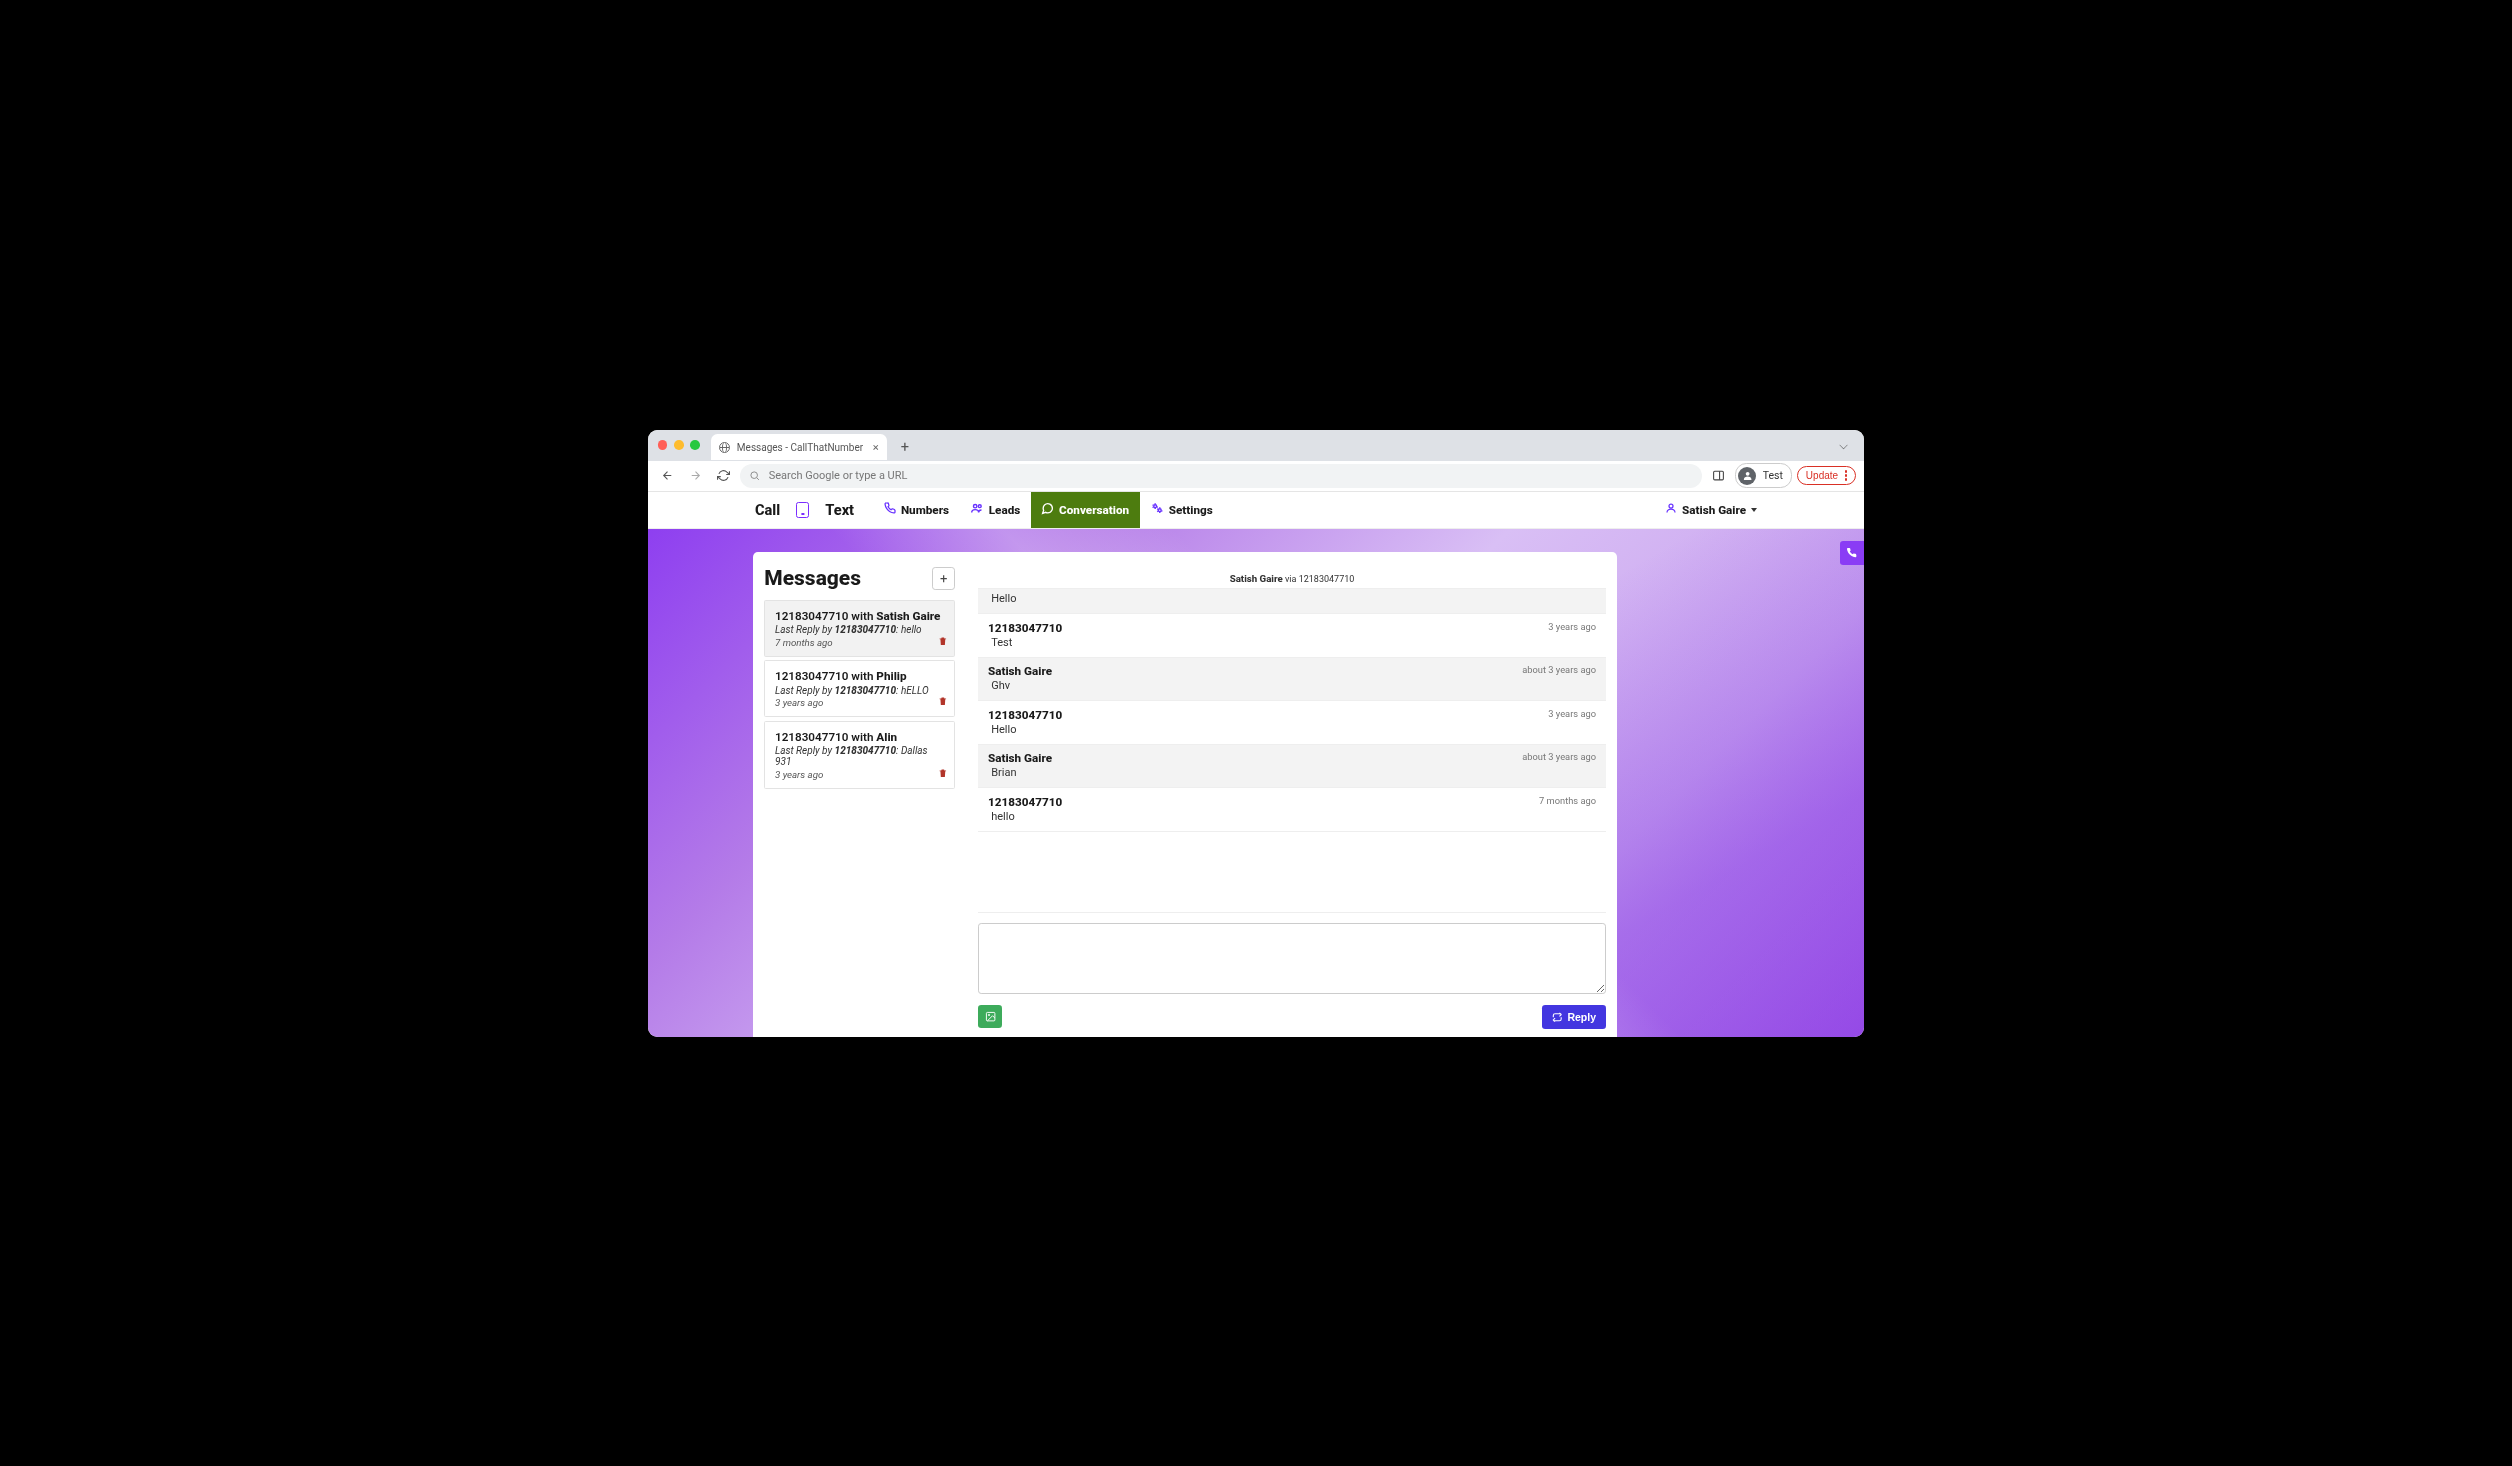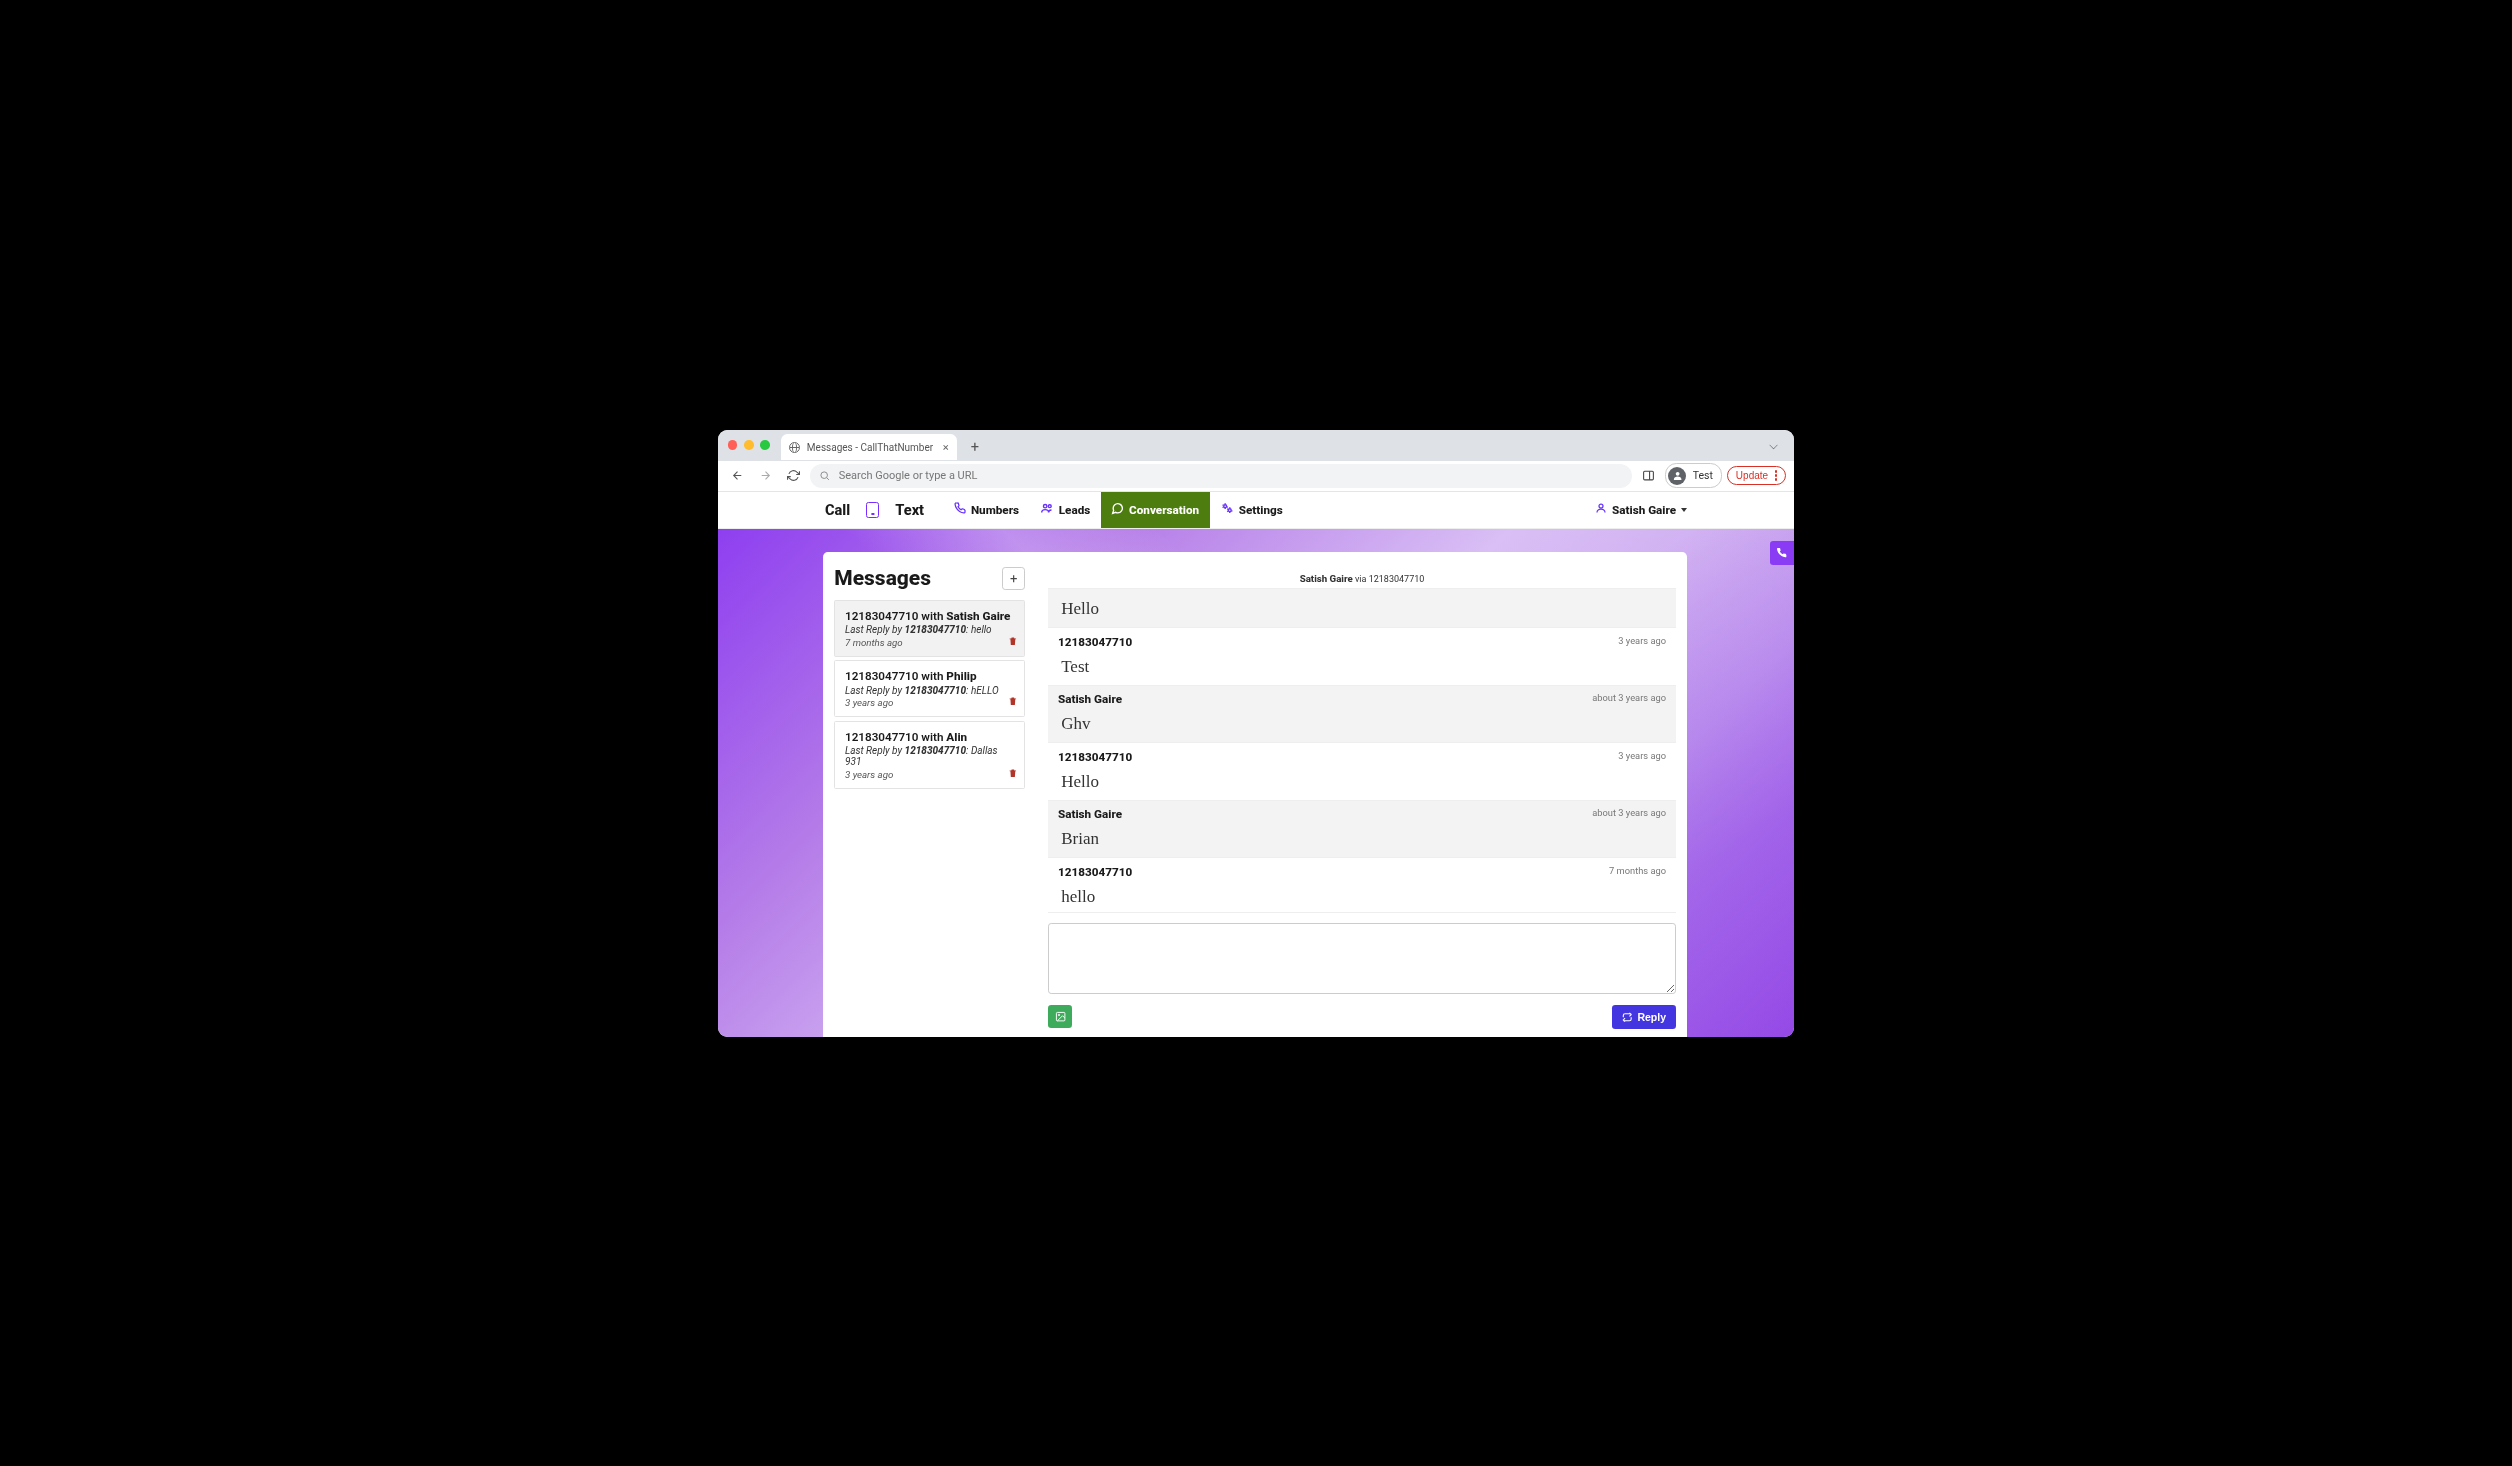--- a/index.html
+++ b/index.html
@@ -6,21 +6,21 @@
 body {
   font-family: -apple-system, BlinkMacSystemFont, 'Segoe UI', Roboto, Helvetica, Arial, sans-serif;
   background: #000;
   display: flex;
   align-items: center;
   justify-content: center;
   min-height: 100vh;
   padding: 24px;
 }
 .window {
-  width: 1076px;
+  width: 1216px;
   height: 607px;
   background: #fff;
   border-radius: 9.7px;
   overflow: hidden;
   display: flex;
   flex-direction: column;
   box-shadow: 0 8px 32px rgba(0,0,0,.5);
 }
 
 .tab-bar {
@@ -165,21 +165,21 @@
   border: 0.8px solid #eee; border-left: none; border-right: none;
   display: flex; flex-direction: column;
 }
 .message-row {
   padding: 6.5px 9.7px 8px; border-bottom: 0.8px solid #eee; display: flex; flex-direction: column;
 }
 .message-row.alt { background: #f3f3f3; }
 .msg-top { display: flex; justify-content: space-between; align-items: flex-start; }
 .msg-sender { font-weight: 800; font-size: 11.7px; color: #1a1a1a; }
 .msg-time { font-size: 9.3px; color: #777; }
-.msg-body { font-size: 17px; color: #333; margin-top: 8px; margin-left: 3.2px; font-family: Liberation Serif, serif; }
+.msg-body { font-size: 11px; color: #333; margin-top: 1px; margin-left: 3.2px; }
 .message-row.truncated { padding-top: 1.6px; }
 
 .compose { padding: 9.7px 0 8px; }
 .compose textarea {
   width: 100%; height: 71px; border: 0.8px solid #ccc; border-radius: 3.2px; resize: both;
   padding: 6.5px; font-family: inherit; font-size: 10.5px;
 }
 .compose-actions { display: flex; align-items: center; margin-top: 8px; }
 .img-btn {
   width: 24px; height: 23px; background: #3dab5b; border-radius: 3.2px;

